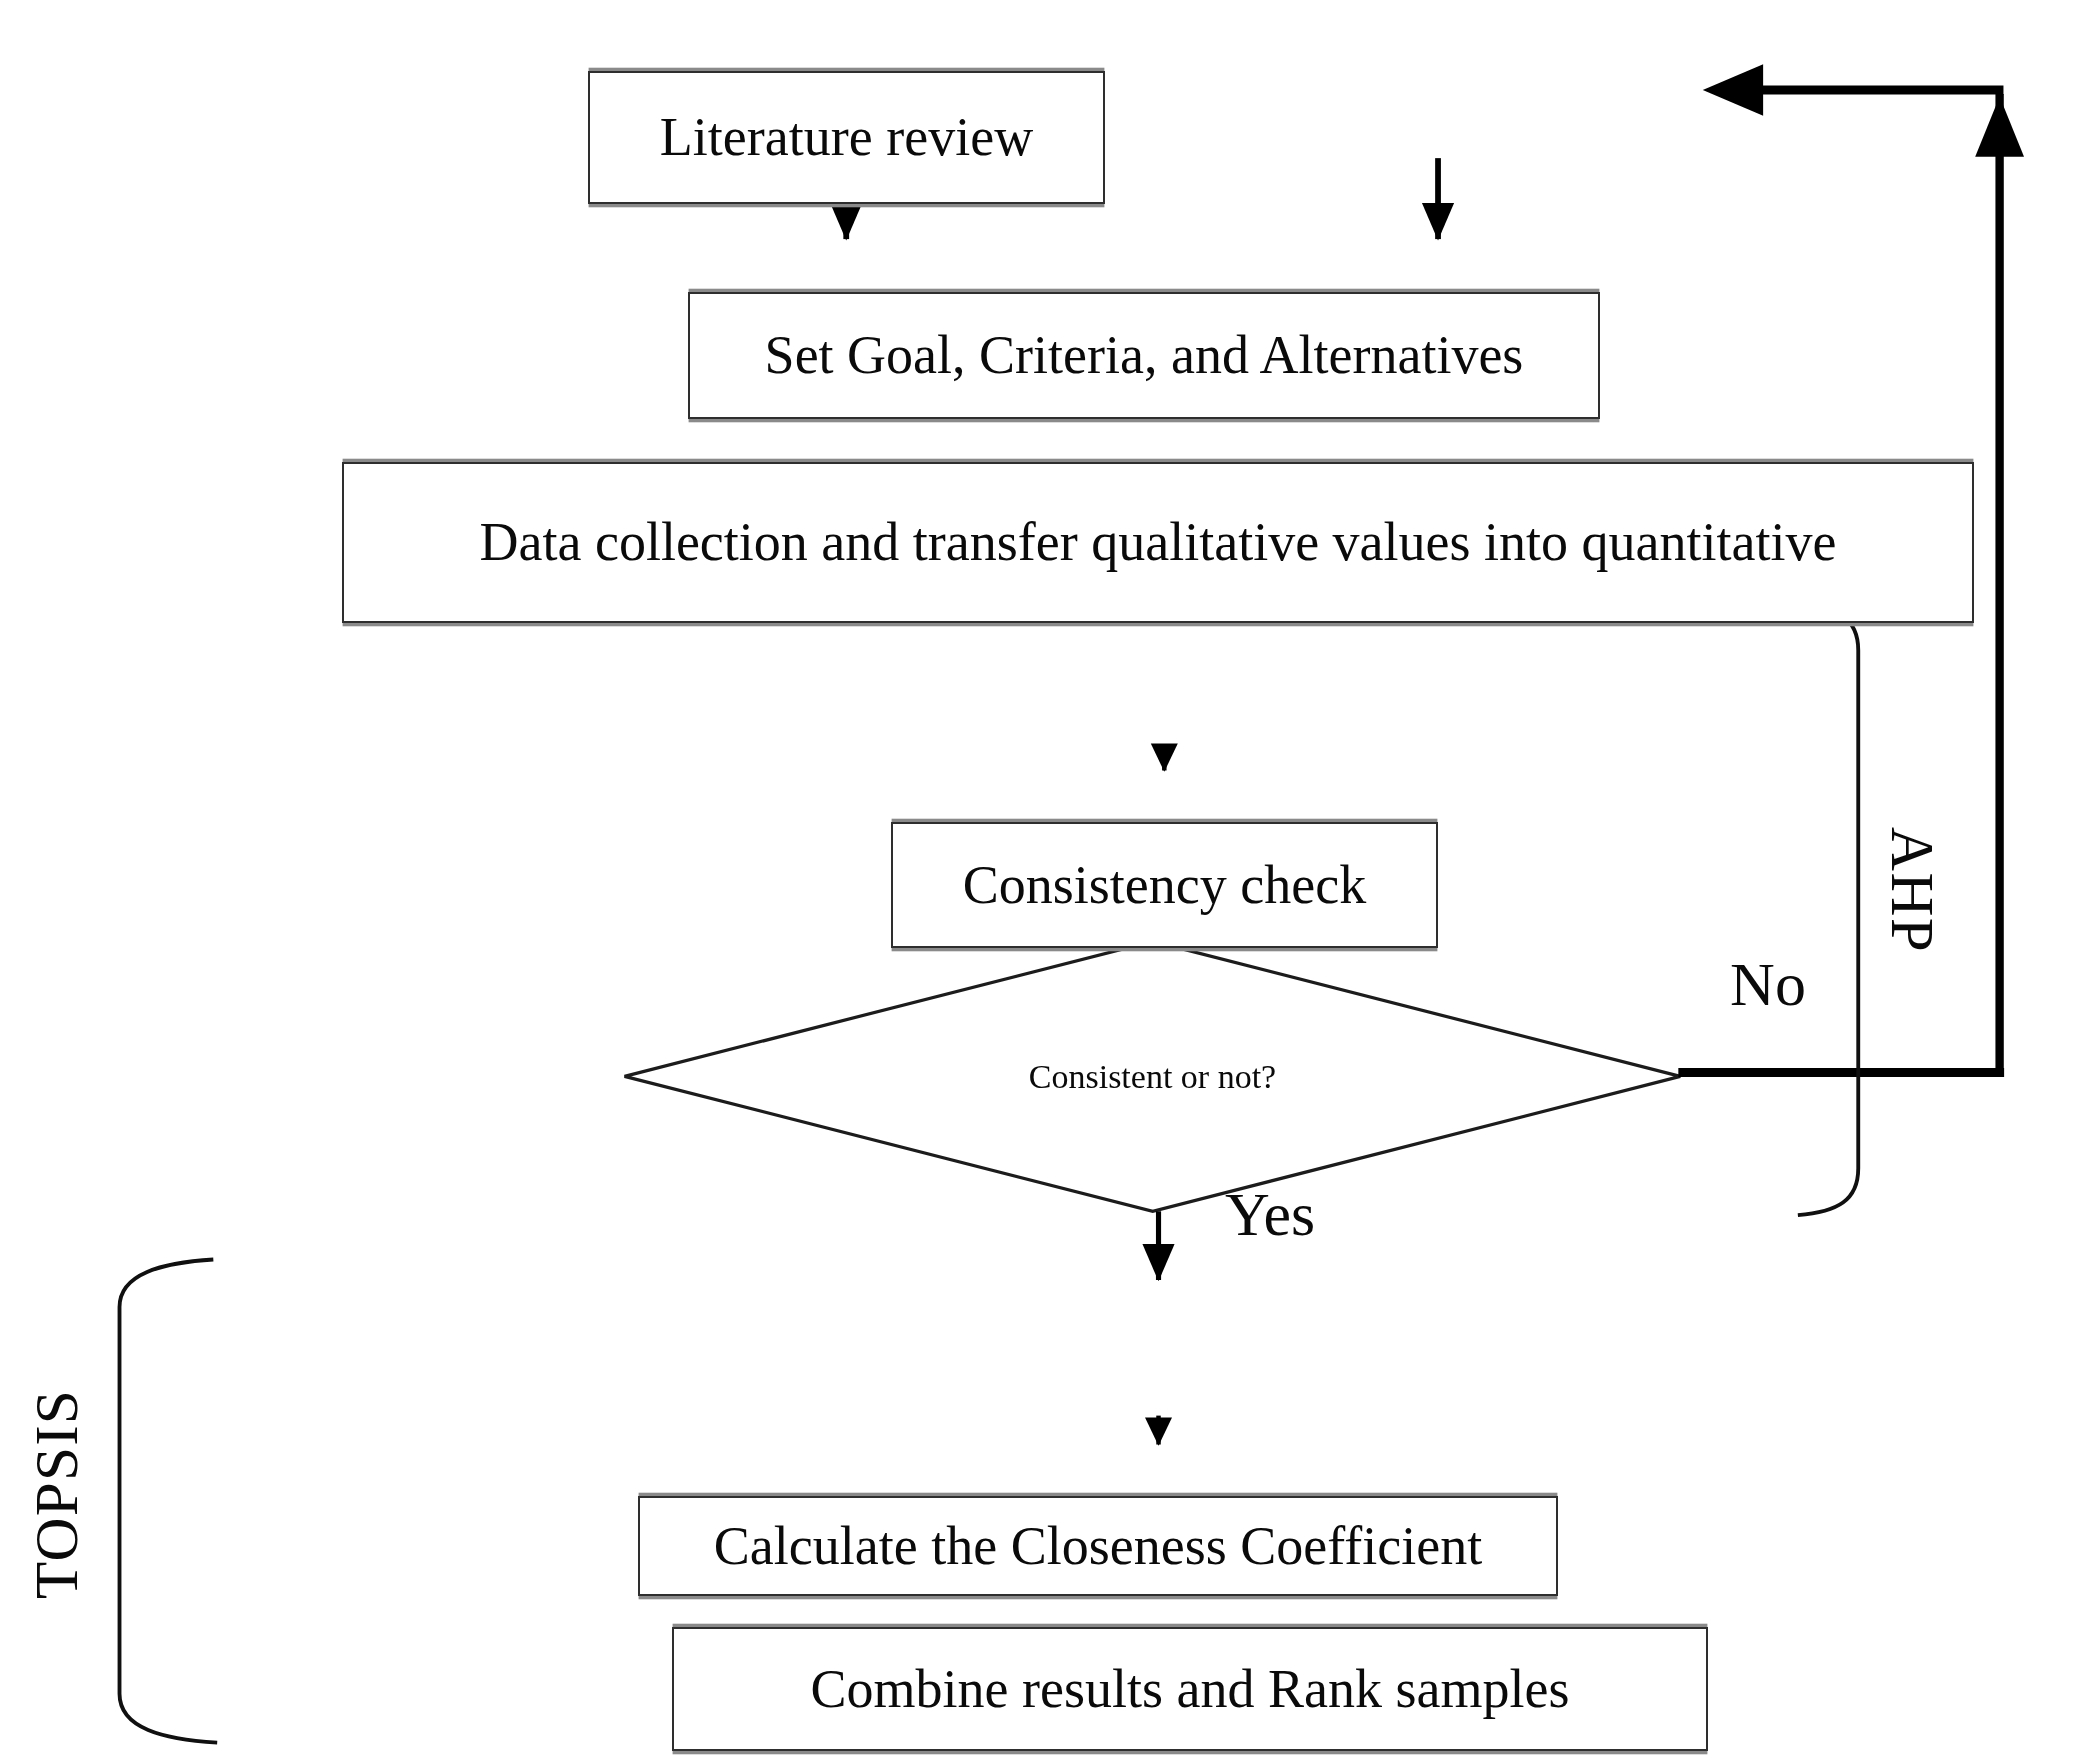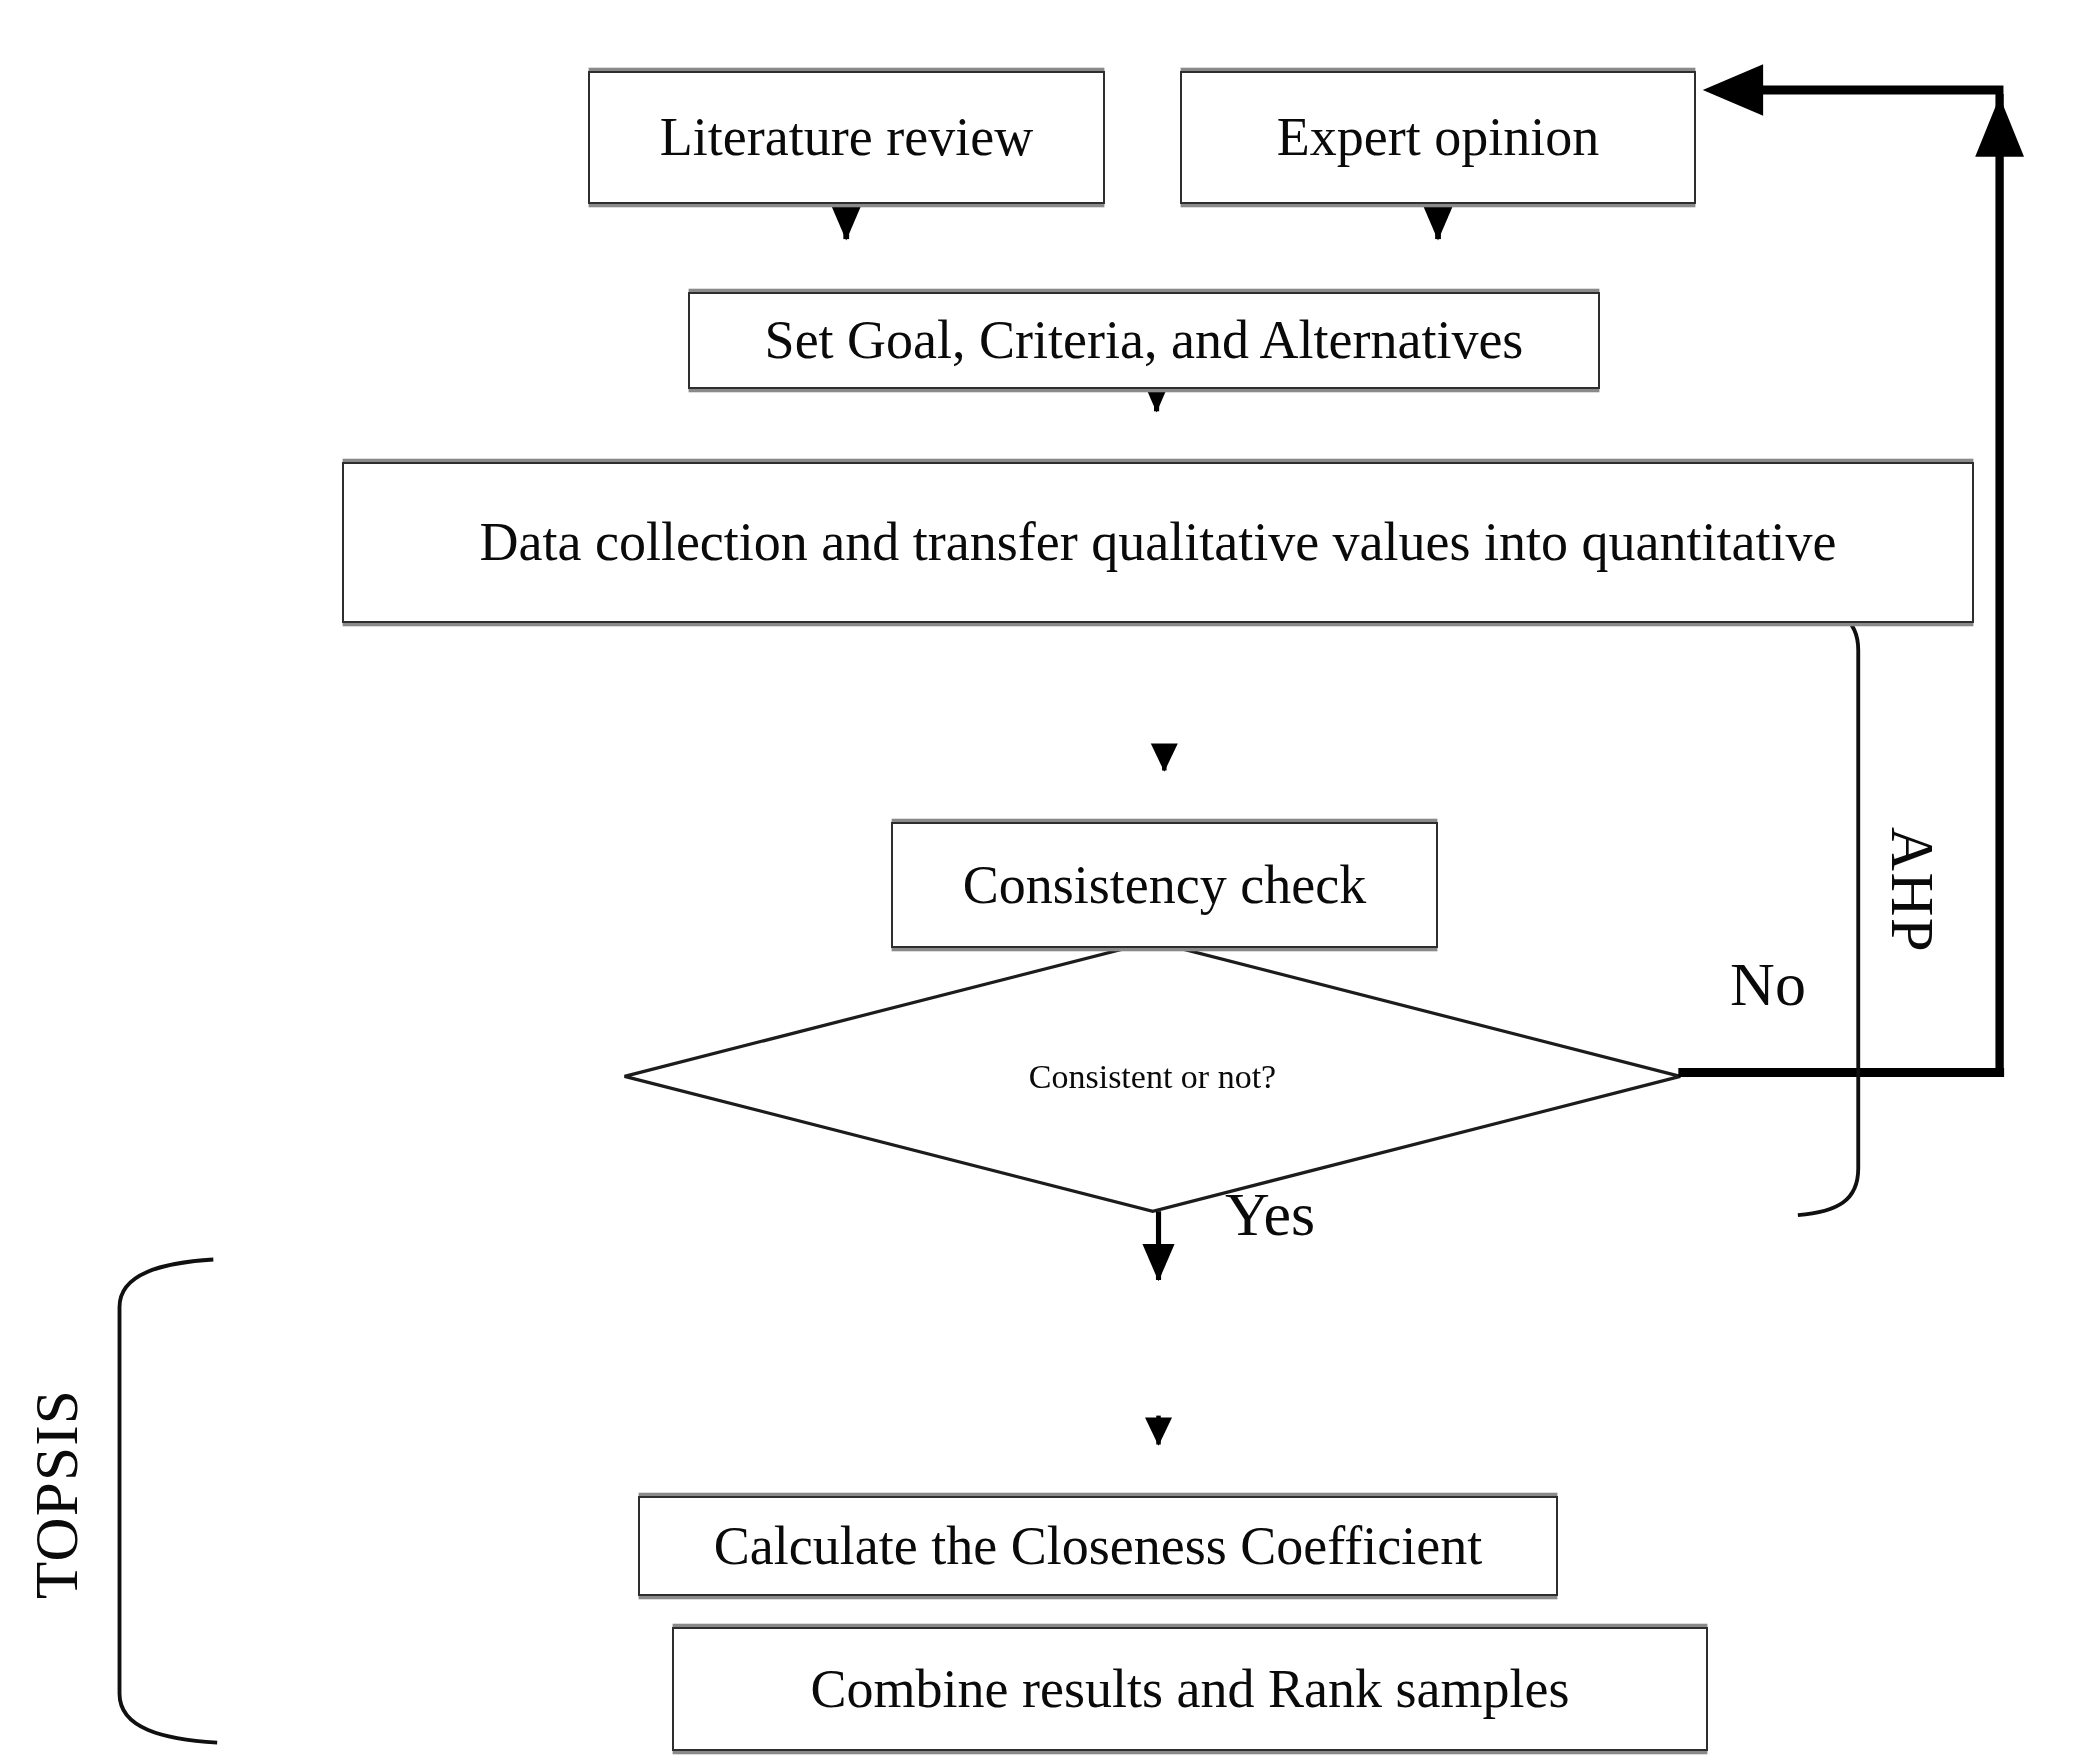--- a/index.html
+++ b/index.html
@@ -96,23 +96,22 @@
     <polygon points="3112,150 3074,244 3150,244" fill="#000"></polygon>
     <polygon points="2650,140 2744,100 2744,180" fill="#000"></polygon>
 
     <path d="M 2795 940 C 2860 944 2892 962 2892 1012 L 2892 1818 C 2892 1868 2860 1886 2798 1891" fill="none" stroke="#101010" stroke-width="6"></path>
 
     <path d="M 332 1960 C 252 1965 186 1982 186 2034 L 186 2636 C 186 2690 254 2707 338 2712" fill="none" stroke="#101010" stroke-width="6"></path>
   </svg>
 
   <div class="node" style="left:588px; top:23px; width:517px; height:133px;">Literature review</div>
 
-  <div class="node" style="left:1180px; top:23px; width:516px; height:133px;">Expert opinion</div>
 
-  <div class="node" style="left:688px; top:244px; width:912px; height:97px;">Set Goal, Criteria, and Alternatives</div>
+  <div class="node" style="left:688px; top:244px; width:912px; height:127px;">Set Goal, Criteria, and Alternatives</div>
 
   <div class="node" style="left:342px; top:414px; width:1632px; height:161px;">Data collection and transfer qualitative values into quantitative</div>
 
 
   <div class="node" style="left:891px; top:774px; width:547px; height:126px;">Consistency check</div>
 
   <div class="diamond-label" style="left:799px; top:1012px; width:707px; height:129px;">Consistent or not?</div>
 
 
   <div class="node" style="left:638px; top:1448px; width:920px; height:100px;">Calculate the Closeness Coefficient</div>

